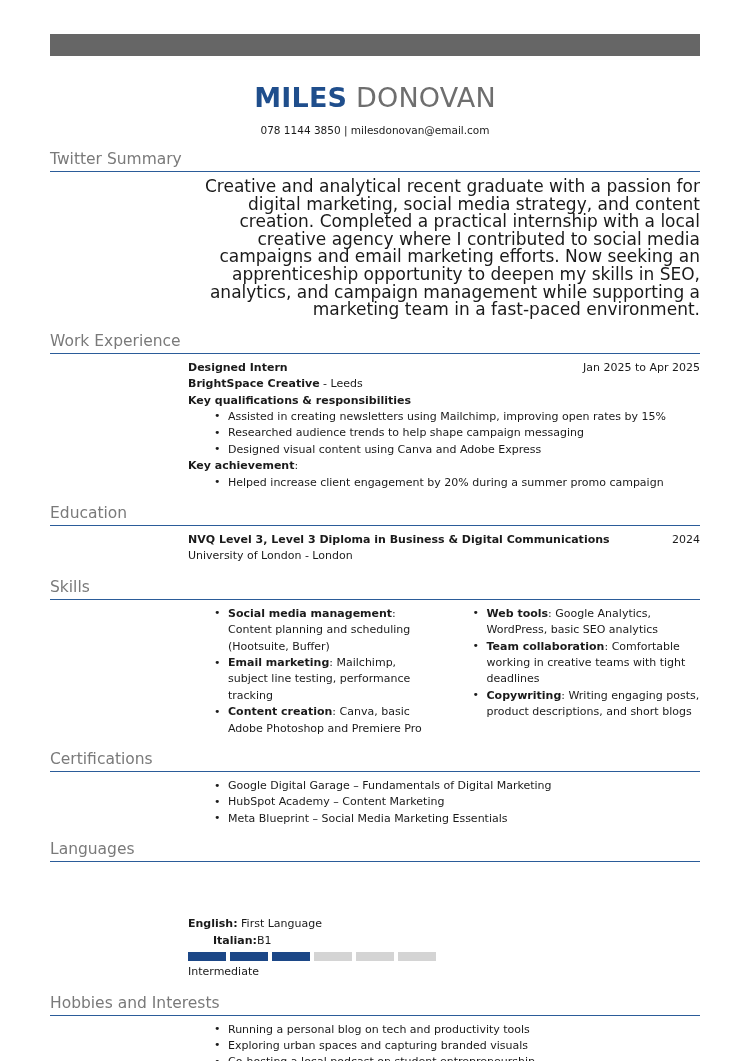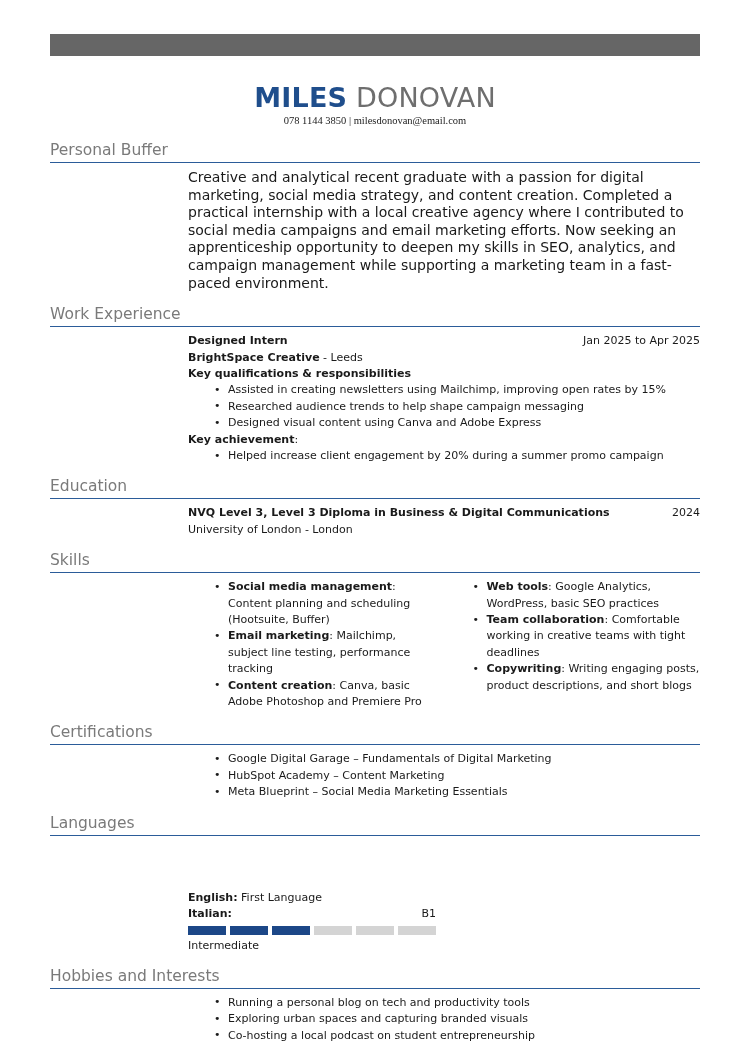--- a/index.html
+++ b/index.html
@@ -43,24 +43,24 @@
   }
   .name-first {
     color: #1f4e8c;
     font-weight: bold;
   }
   .name-last {
     color: #6e6e6e;
     font-weight: normal;
   }
   .contact-line {
+    margin-top: 9px;
     font-size: 10.5px;
     line-height: 14px;
     color: #1a1a1a;
-    font-family: Liberation Serif, serif;
   }
 
   
   .section {
     margin-top: 12px;
   }
   .section-title {
     font-size: 15.5px;
     line-height: 20px;
     font-weight: normal;
@@ -71,23 +71,23 @@
 
   
   .section-body {
     padding-left: 138px;
     padding-top: 6px;
     font-size: 11px;
     line-height: 16.4px;
   }
 
   .para {
-    font-size: 14px;
+    font-size: 17px;
     line-height: 17.6px;
-    text-align: left;
+    text-align: right;
   }
 
   .row-split {
     display: flex;
     justify-content: space-between;
     align-items: baseline;
   }
   .row-left { font-weight: bold; }
   .row-right { font-weight: normal; white-space: nowrap; }
 
@@ -123,24 +123,24 @@
   .skills-col ul.bullets { padding-left: 26px; }
   .skills-col.right ul.bullets { padding-left: 18px; }
 
   
   .section-body.wide ul.bullets { padding-left: 26px; }
 
   
   .lang-line { line-height: 16.4px; margin-top: 48px; }
   .lang-split {
     display: flex;
-    justify-content: space-between;
     align-items: baseline;
     width: 248px;
     line-height: 16.4px;
+    margin-left: 25px;
   }
   .meter {
     display: flex;
     gap: 4px;
     width: 248px;
     margin-top: 3px;
   }
   .meter-seg {
     height: 9px;
     flex: 1 1 0;
@@ -160,21 +160,21 @@
   <div class="top-bar"></div>
 
   <div class="name-block">
     <div class="full-name">
       <span class="name-first">MILES</span><span>&nbsp;</span><span class="name-last">DONOVAN</span>
     </div>
     <div class="contact-line">078 1144 3850 | milesdonovan@email.com</div>
   </div>
 
   <div class="section">
-    <div class="section-title">Personal Buffer</div>
+    <div class="section-title">Twitter Summary</div>
     <div class="section-body">
       <div class="para">Creative and analytical recent graduate with a passion for digital marketing, social media strategy, and content creation. Completed a practical internship with a local creative agency where I contributed to social media campaigns and email marketing efforts. Now seeking an apprenticeship opportunity to deepen my skills in SEO, analytics, and campaign management while supporting a marketing team in a fast-paced environment.</div>
     </div>
   </div>
 
   <div class="section">
     <div class="section-title">Work Experience</div>
     <div class="section-body">
       <div class="row-split">
         <span class="row-left">Designed Intern</span>
@@ -215,21 +215,21 @@
       <div class="skills-cols">
         <div class="skills-col left">
           <ul class="bullets">
             <li><span class="b">Social media management</span><span class="n">: Content planning and scheduling (Hootsuite, Buffer)</span></li>
             <li><span class="b">Email marketing</span><span class="n">: Mailchimp, subject line testing, performance tracking</span></li>
             <li><span class="b">Content creation</span><span class="n">: Canva, basic Adobe Photoshop and Premiere Pro</span></li>
           </ul>
         </div>
         <div class="skills-col right">
           <ul class="bullets">
-            <li><span class="b">Web tools</span><span class="n">: Google Analytics, WordPress, basic SEO practices</span></li>
+            <li><span class="b">Web tools</span><span class="n">: Google Analytics, WordPress, basic SEO analytics</span></li>
             <li><span class="b">Team collaboration</span><span class="n">: Comfortable working in creative teams with tight deadlines</span></li>
             <li><span class="b">Copywriting</span><span class="n">: Writing engaging posts, product descriptions, and short blogs</span></li>
           </ul>
         </div>
       </div>
     </div>
   </div>
 
   <div class="section">
     <div class="section-title">Certifications</div>

